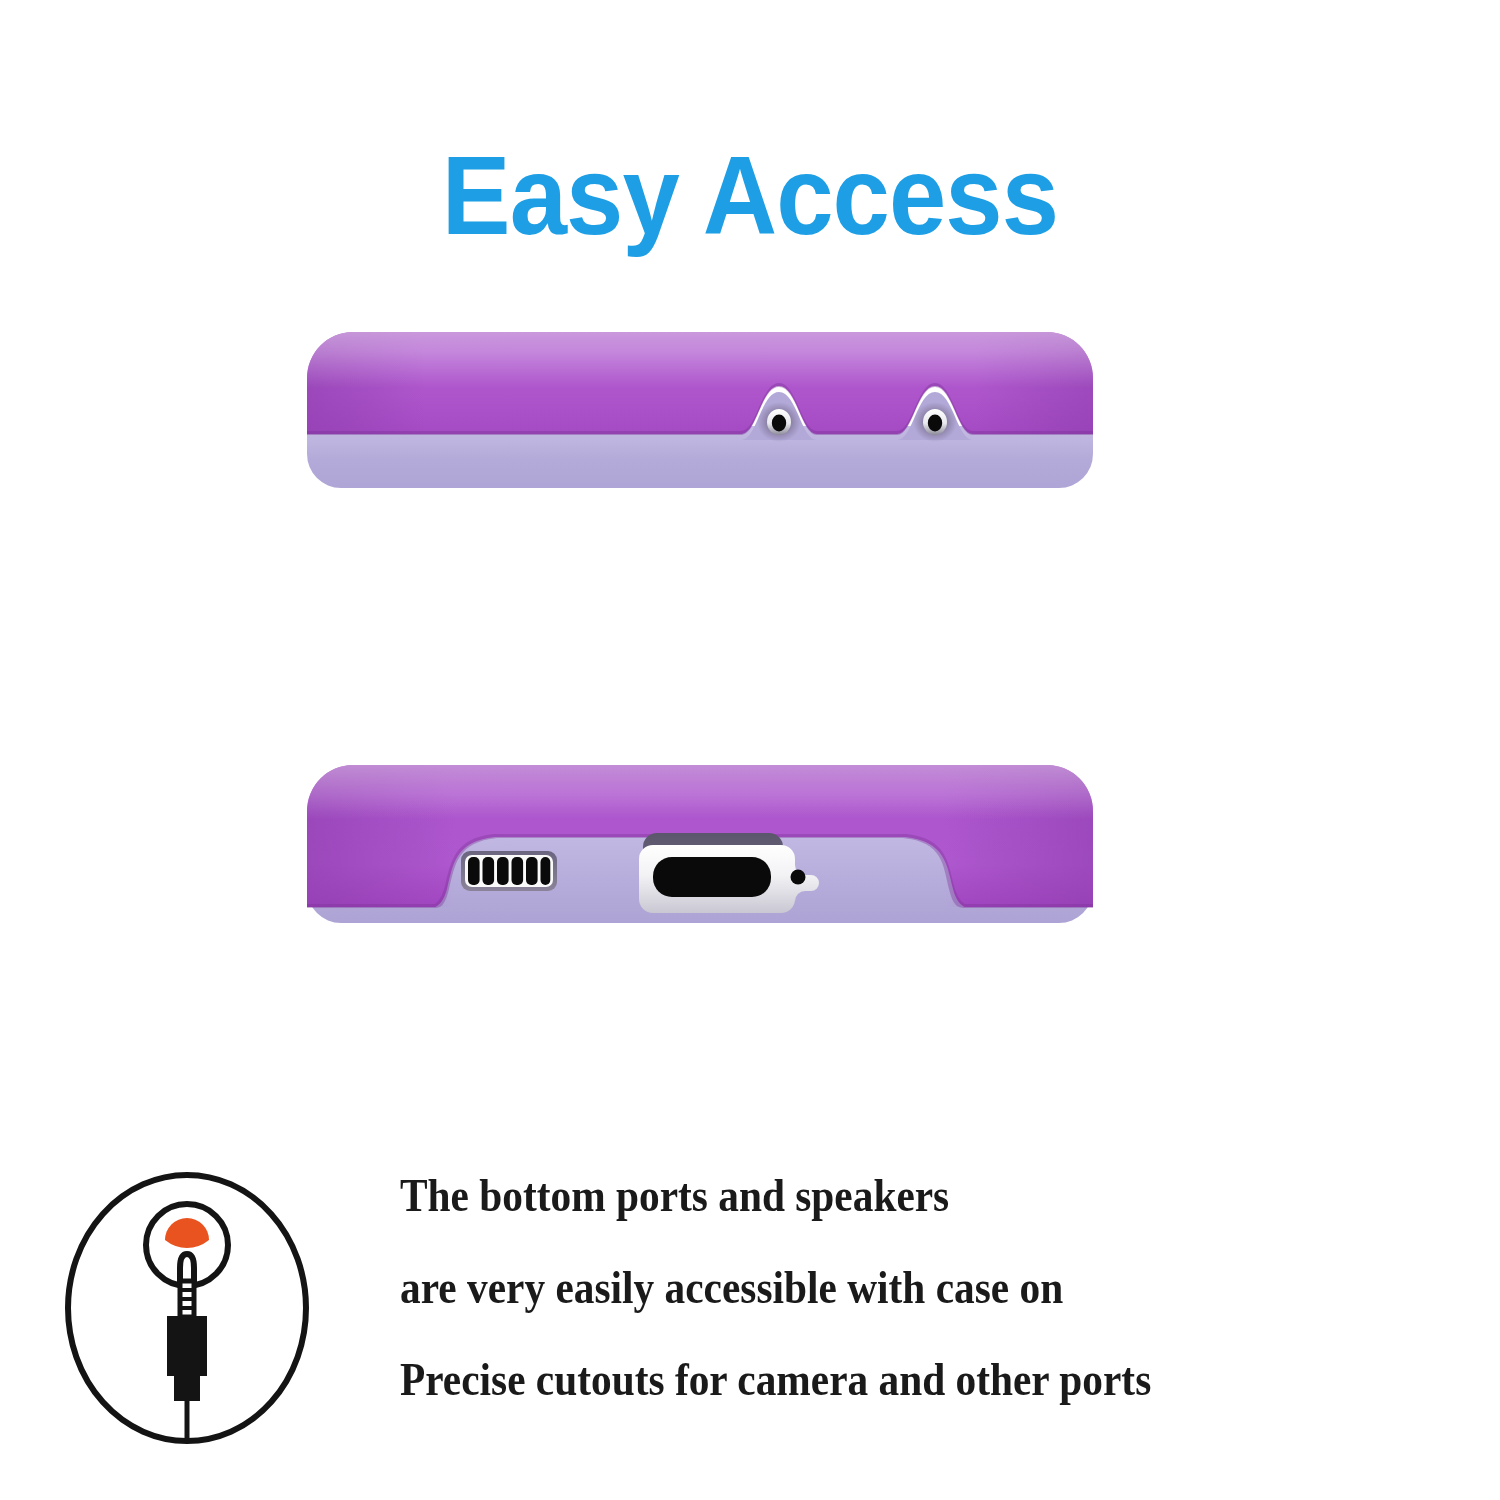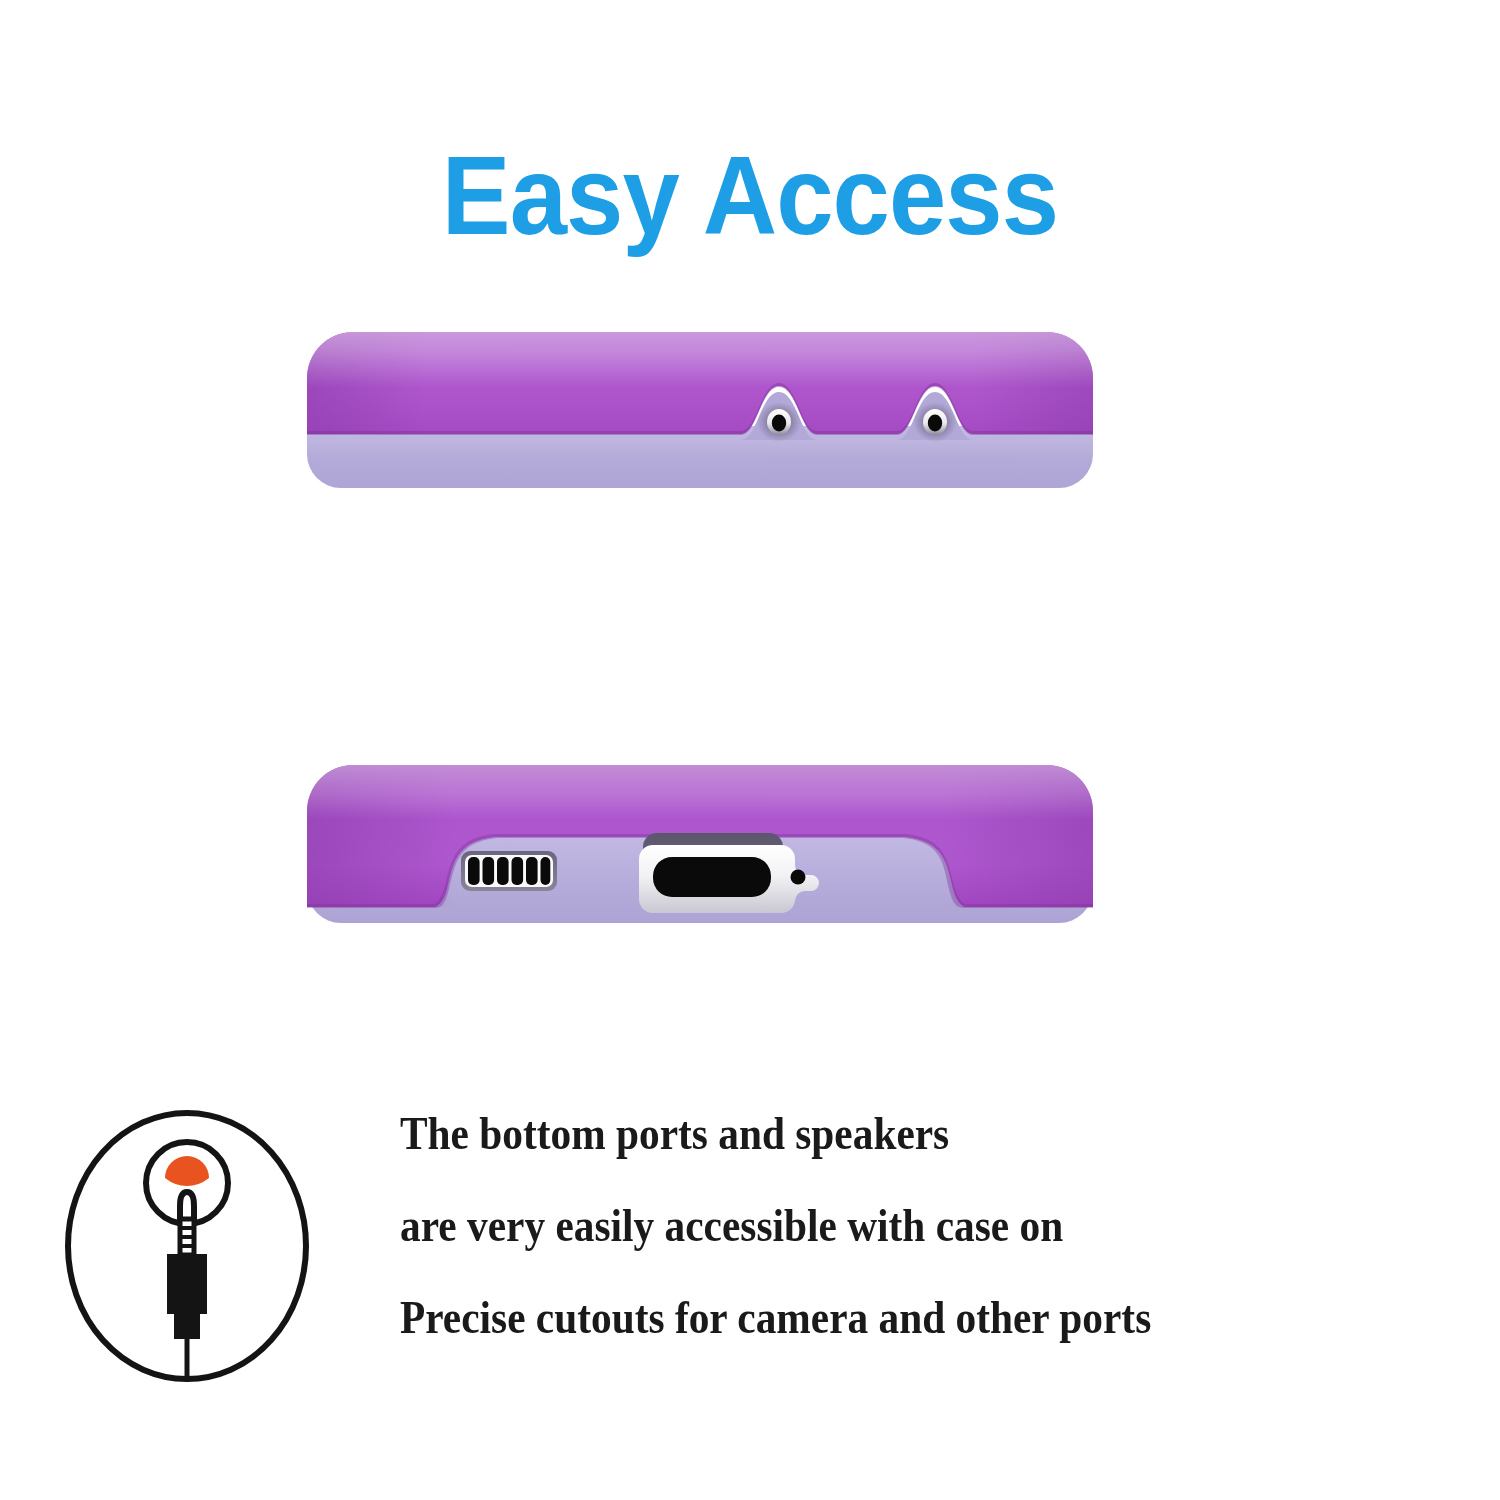--- a/index.html
+++ b/index.html
@@ -42,21 +42,21 @@
   }
   #case-top-view  { top: 330px; height: 160px; }
   #case-bottom-view { top: 765px; height: 160px; }
 
   .case-svg { display: block; width: 100%; height: 100%; overflow: visible; }
 
   
   .feature-row {
     position: absolute;
     left: 0;
-    top: 1088px;
+    top: 1150px;
     width: 1500px;
     height: 320px;
   }
 
   .icon-badge {
     position: absolute;
     left: 62px;
     top: 18px;
     width: 250px;
     height: 285px;

